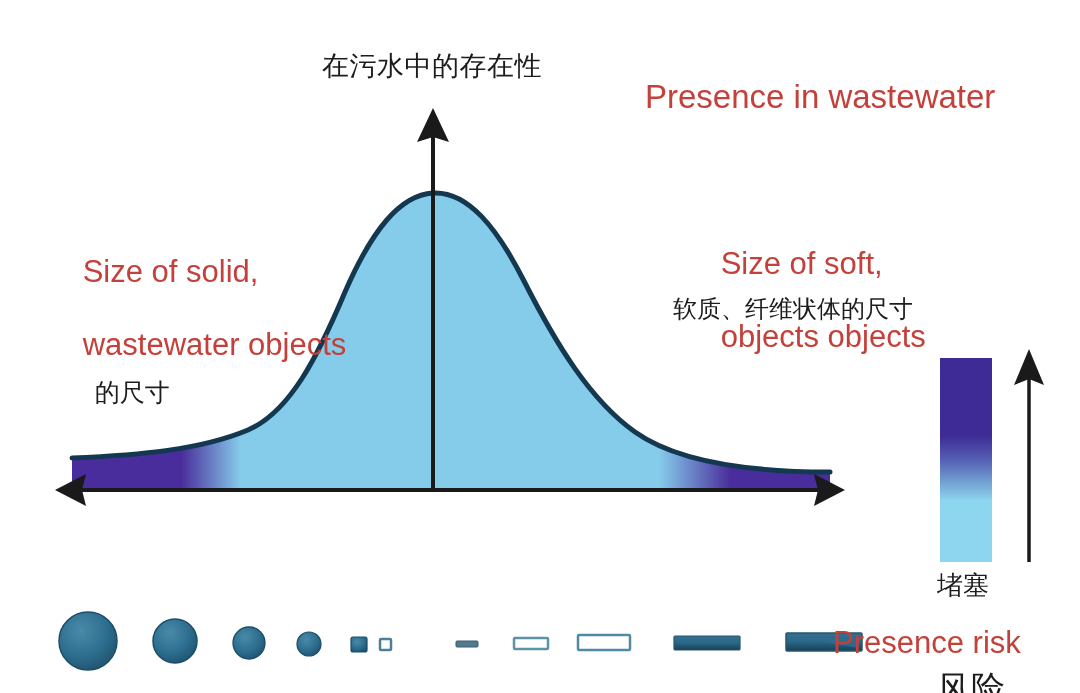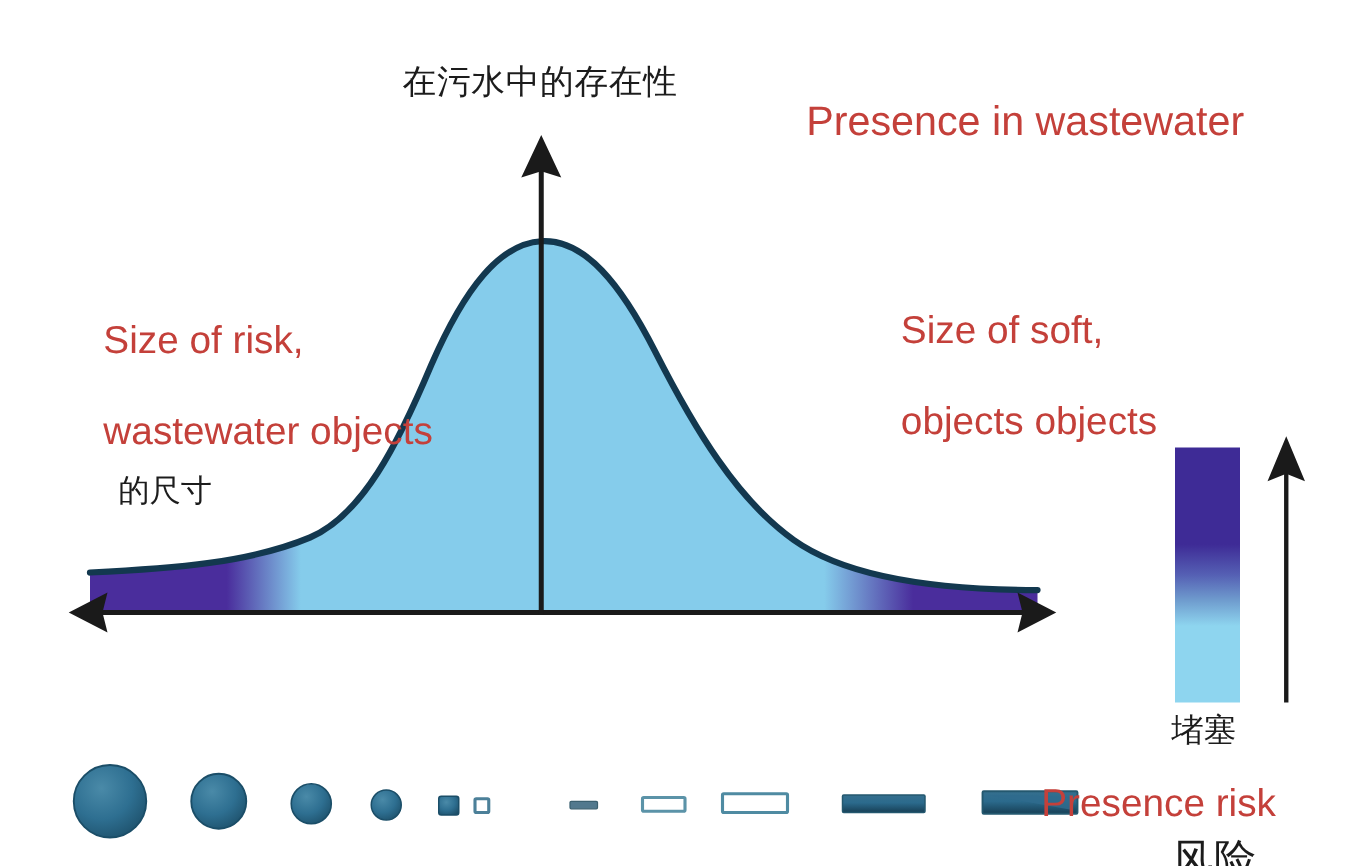--- a/index.html
+++ b/index.html
@@ -187,34 +187,35 @@
     </g>
   </svg>
 
   <div class="layer">
 
     <div class="txt cjk" id="title-cn">在污水中的存在性</div>
 
     <div class="txt red" id="title-en">Presence in wastewater</div>
 
     <div class="txt red" id="left-en">
-      <span>Size of risk,</span><br>
+      <span>Size of solid,</span><br>
       <span>wastewater objects</span>
     </div>
 
     <div class="txt cjk" id="left-cn">
       <br>
       <span>的尺寸</span>
     </div>
 
     <div class="txt red" id="right-en">
       <span>Size of soft,</span><br>
       <span>objects objects</span>
     </div>
 
+    <div class="txt cjk" id="right-cn">软质、纤维状体的尺寸</div>
 
     <div class="txt cjk" id="legend-cn-top">堵塞</div>
 
     <div class="txt red" id="legend-en">Presence risk</div>
 
     <div class="txt cjk" id="legend-cn-bottom">风险</div>
 
   </div>
 </div>
 

